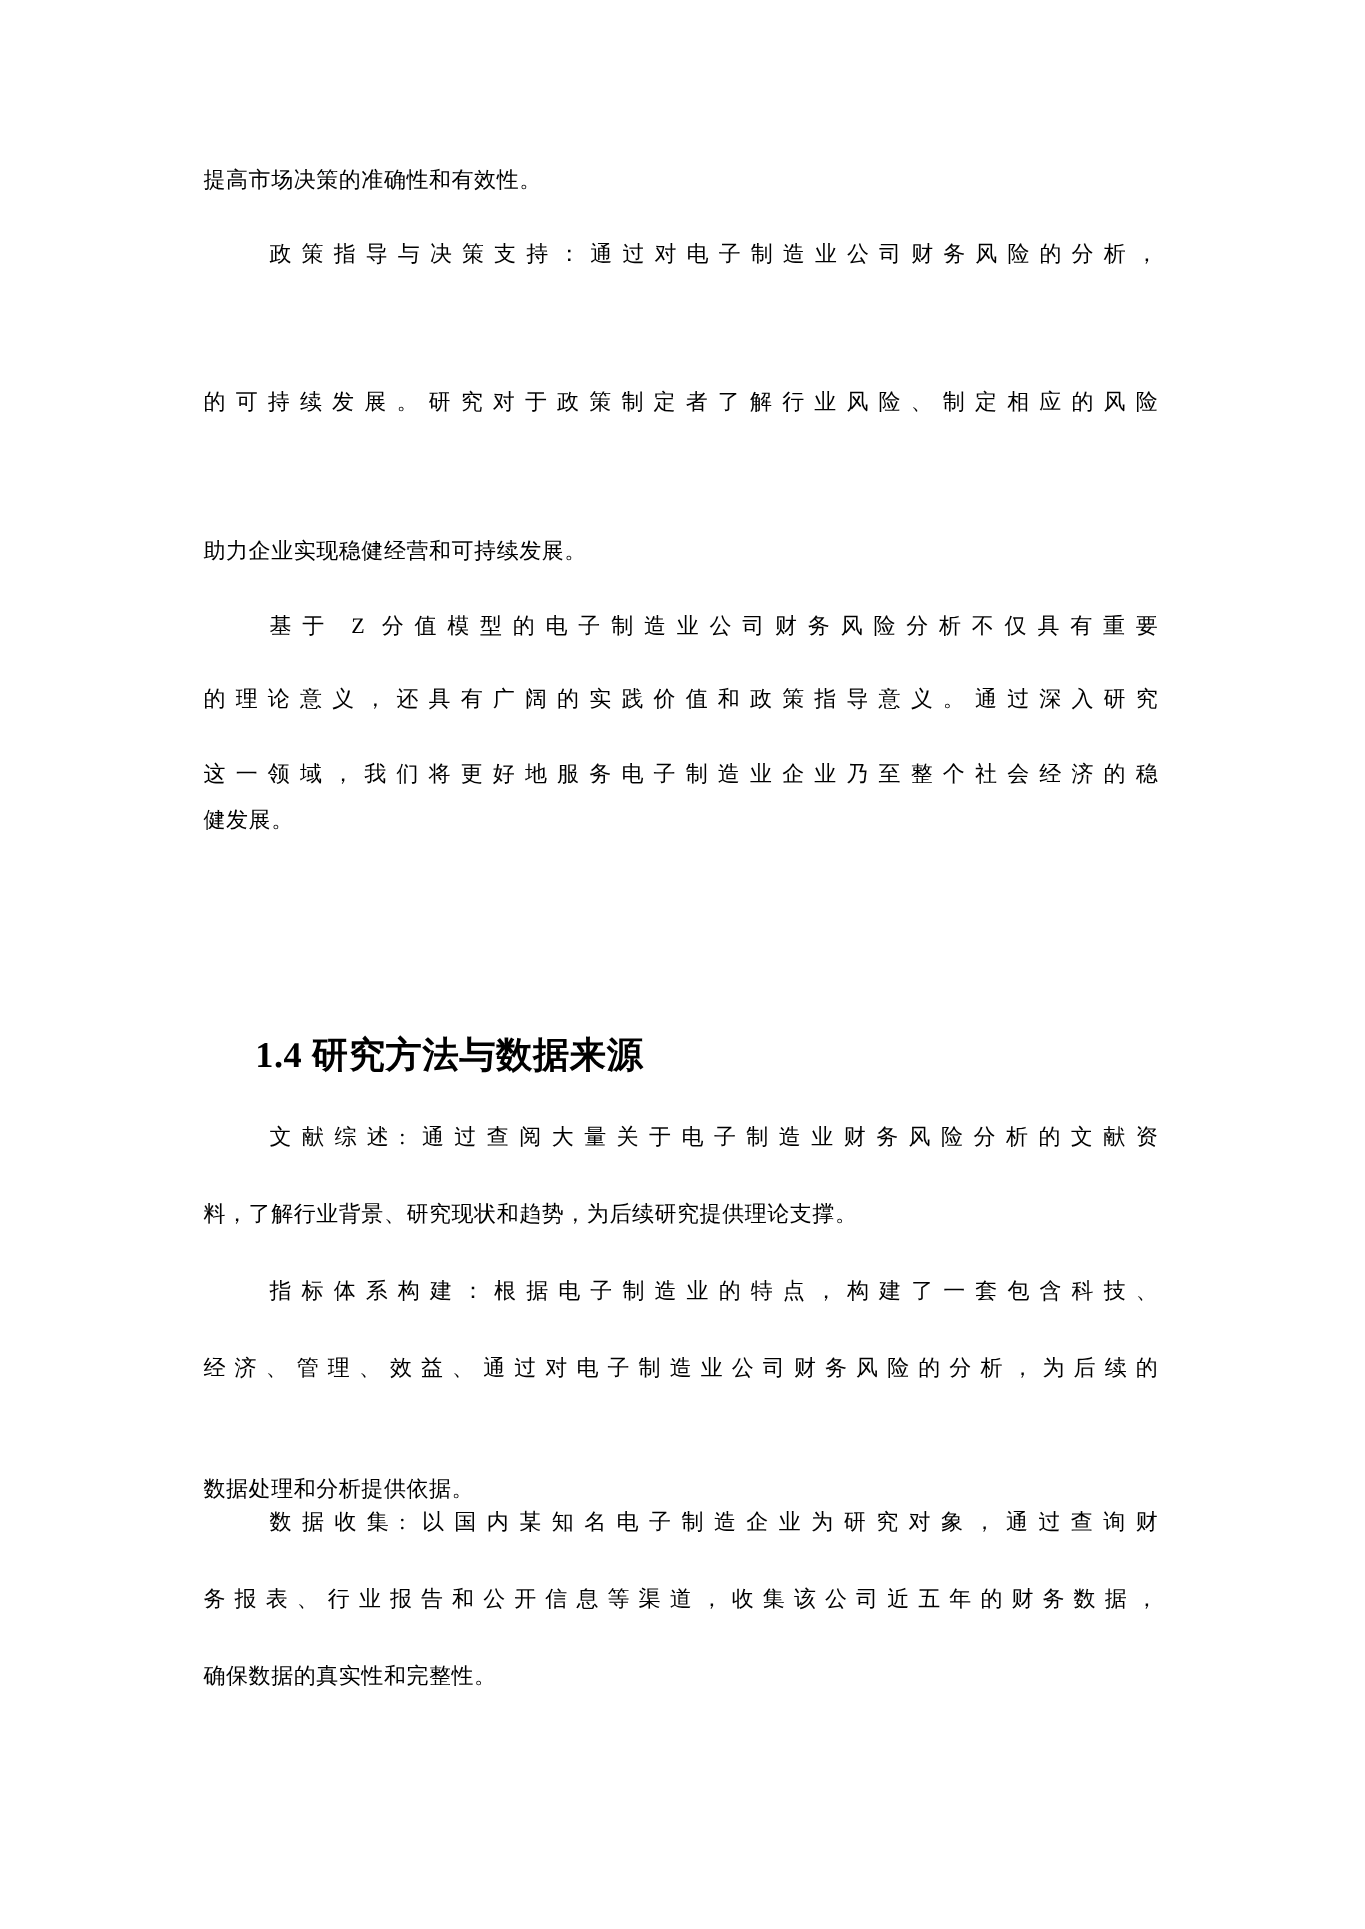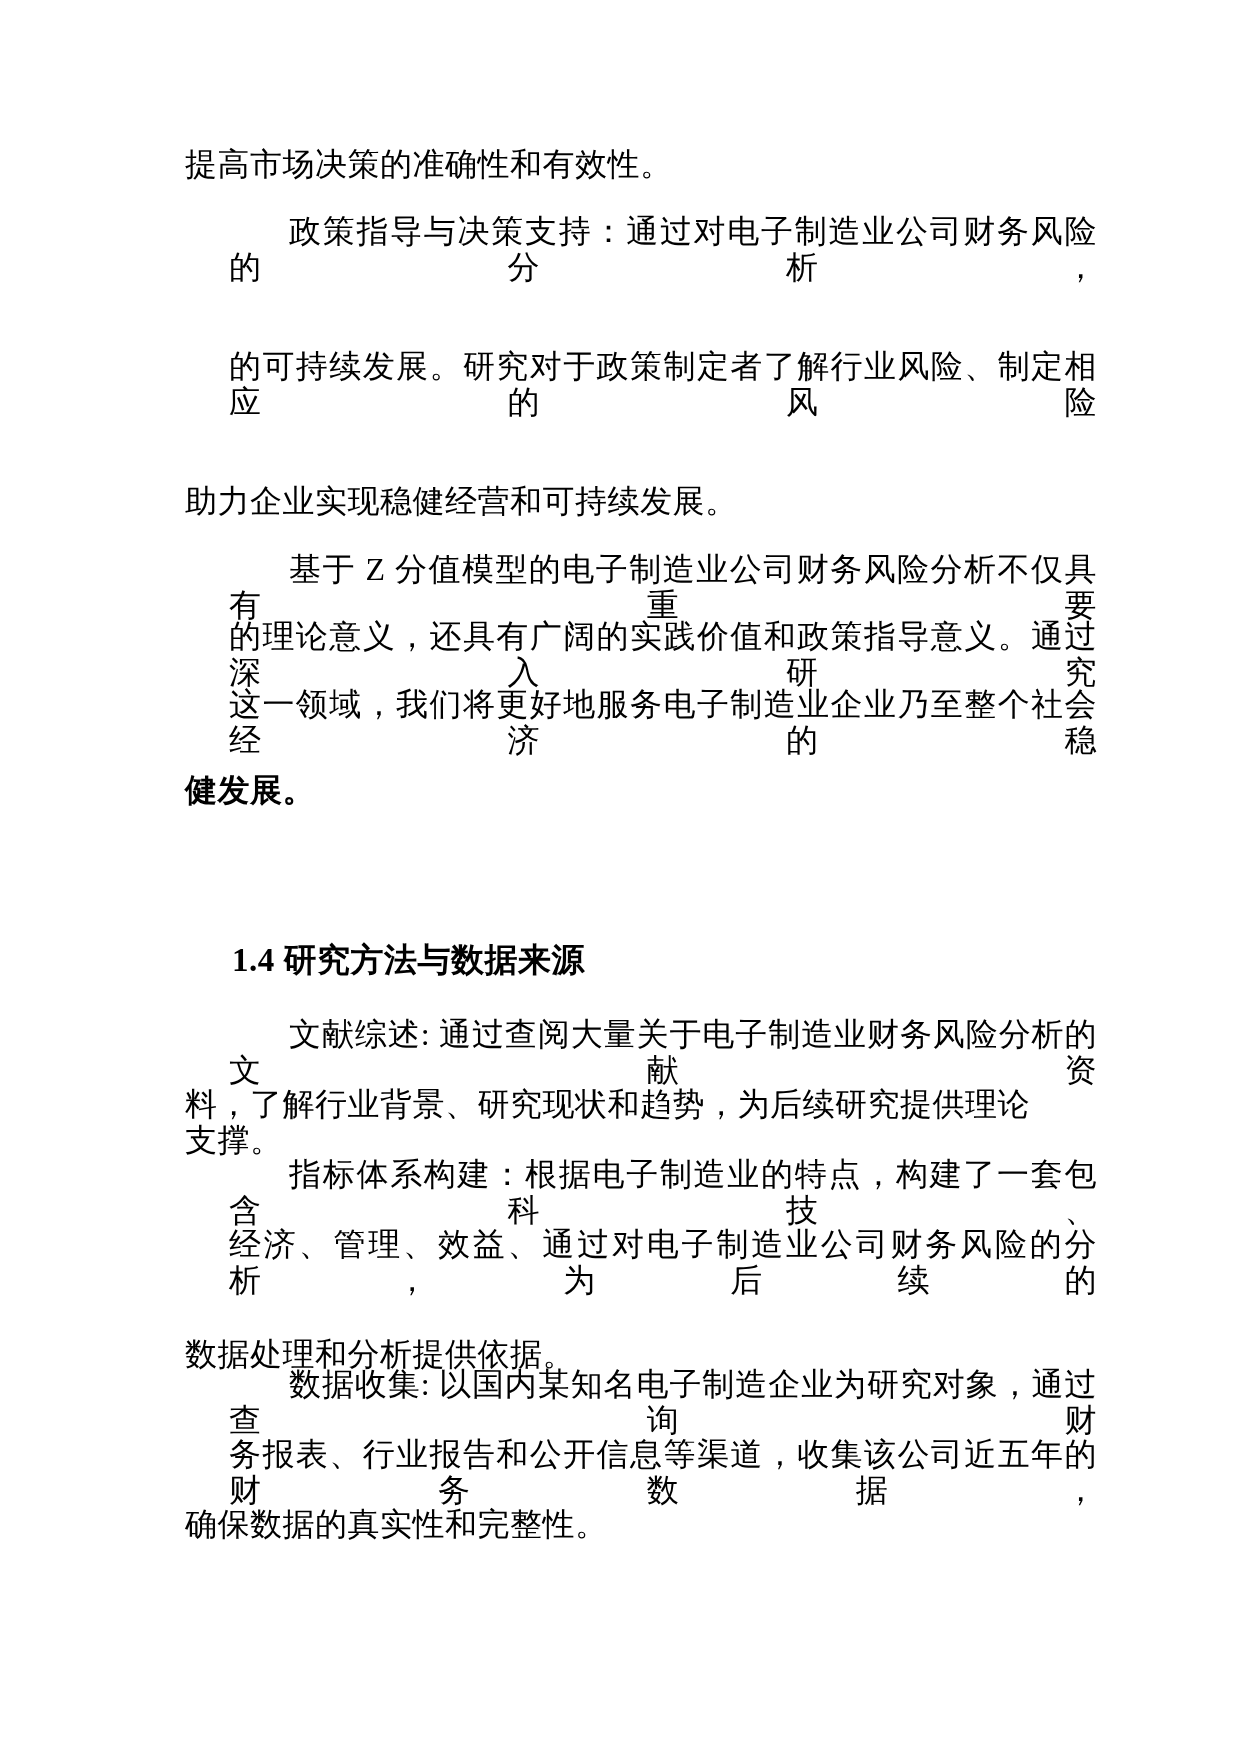--- a/index.html
+++ b/index.html
@@ -13,30 +13,29 @@
     height: 1754px;
     background: #ffffff;
     overflow: hidden;
     font-family: "Liberation Serif", "DejaVu Serif", serif;
     color: #000000;
   }
   .line {
     position: absolute;
     left: 185px;
     width: 868px;
-    font-size: 32px;
+    font-size: 20px;
     line-height: 36px;
     letter-spacing: 0.5px;
     white-space: normal;
     overflow: visible;
   }
   .fill {
     text-align: justify;
     text-align-last: justify;
-    margin-left: 44px;
   }
   .indent {
     text-indent: 60px;
   }
   .heading {
     position: absolute;
     left: 232px;
     width: 820px;
     font-size: 33px;
     line-height: 38px;
@@ -49,21 +48,21 @@
 
 <div class="page">
 
   <div class="line" style="top:146px;">提高市场决策的准确性和有效性。</div>
   <div class="line indent fill" style="top:213px;">政策指导与决策支持：通过对电子制造业公司财务风险的分析，</div>
   <div class="line fill" style="top:348px;">的可持续发展。研究对于政策制定者了解行业风险、制定相应的风险</div>
   <div class="line" style="top:483px;">助力企业实现稳健经营和可持续发展。</div>
   <div class="line indent fill" style="top:551px;">基于 Z 分值模型的电子制造业公司财务风险分析不仅具有重要</div>
   <div class="line fill" style="top:618px;">的理论意义，还具有广阔的实践价值和政策指导意义。通过深入研究</div>
   <div class="line fill" style="top:686px;">这一领域，我们将更好地服务电子制造业企业乃至整个社会经济的稳</div>
-  <div class="line" style="top:772px;font-weight:bold;">健发展。</div>
+  <div class="line" style="top:728px;">健发展。</div>
 
   <div class="heading" style="top:941px;">1.4 研究方法与数据来源</div>
 
   <div class="line indent fill" style="top:1016px;">文献综述: 通过查阅大量关于电子制造业财务风险分析的文献资</div>
   <div class="line" style="top:1086px;">料，了解行业背景、研究现状和趋势，为后续研究提供理论支撑。</div>
   <div class="line indent fill" style="top:1156px;">指标体系构建：根据电子制造业的特点，构建了一套包含科技、</div>
   <div class="line fill" style="top:1226px;">经济、管理、效益、通过对电子制造业公司财务风险的分析，为后续的</div>
   <div class="line" style="top:1296px;margin-top:40px;">数据处理和分析提供依据。</div>
   <div class="line indent fill" style="top:1366px;">数据收集: 以国内某知名电子制造企业为研究对象，通过查询财</div>
   <div class="line fill" style="top:1436px;">务报表、行业报告和公开信息等渠道，收集该公司近五年的财务数据，</div>

